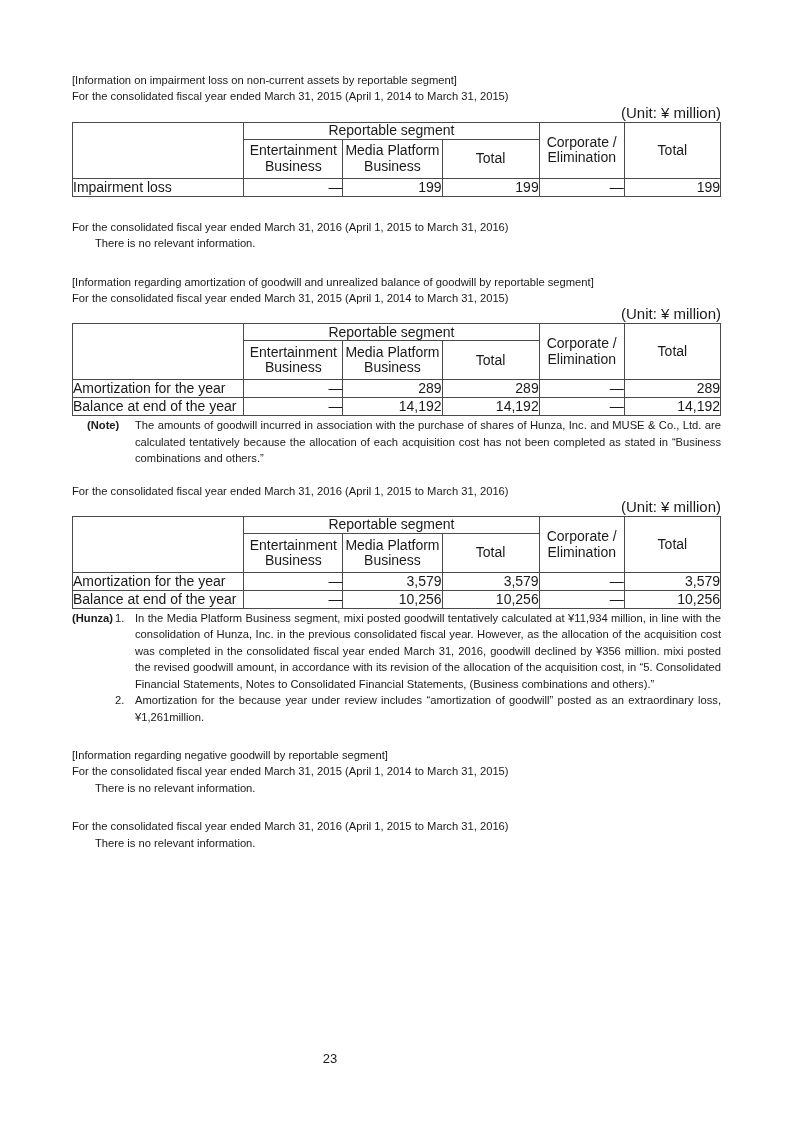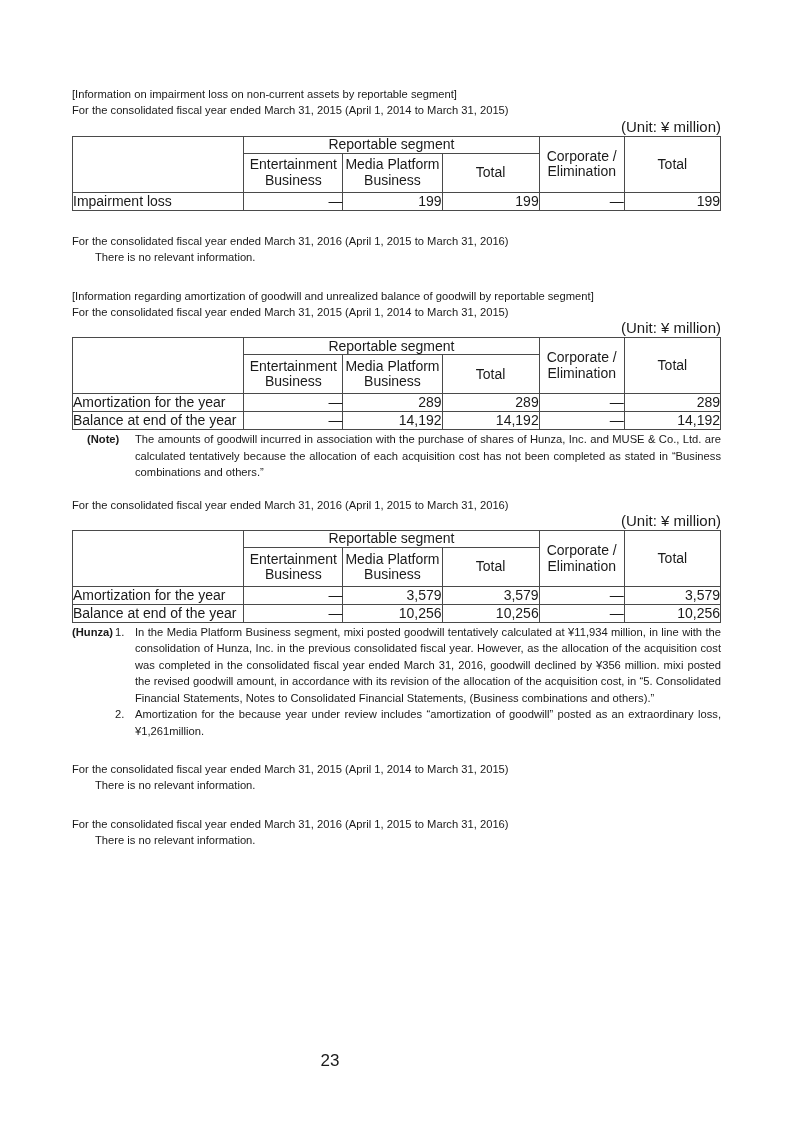--- a/index.html
+++ b/index.html
@@ -17,21 +17,21 @@
     width: 800px;
     height: 1131px;
     margin: 0 auto;
     background: #ffffff;
     overflow: hidden;
     box-sizing: border-box;
   }
   .content {
     position: absolute;
     left: 72px;
-    top: 86px;
+    top: 72px;
     width: 649px;
   }
 
   .line {
     font-size: 11.2px;
     line-height: 16.4px;
     white-space: nowrap;
   }
   .indent {
     padding-left: 23px;
@@ -130,21 +130,21 @@
     flex: 0 0 auto;
     width: 43px;
   }
 
   .pagenum {
     position: absolute;
     left: 0;
     top: 1051px;
     width: 660px;
     text-align: center;
-    font-size: 17px;
+    font-size: 13px;
   }
 </style>
 </head>
 <body>
 
 <div class="page">
   <div class="content">
 
     <div class="line">[Information on impairment loss on non-current assets by reportable segment]</div>
     <div class="line">For the consolidated fiscal year ended March 31, 2015 (April 1, 2014 to March 31, 2015)</div>
@@ -320,20 +320,21 @@
     </div>
 
     <div class="note-sub">
       <div class="spacer"></div>
       <div class="note-num">2.</div>
       <div class="note-body">Amortization for the because year under review includes “amortization of goodwill” posted as an extraordinary loss, ¥1,261million.</div>
     </div>
 
     <div class="gap-lg"></div>
 
+    <div class="line">[Information regarding negative goodwill by reportable segment]</div>
     <div class="line">For the consolidated fiscal year ended March 31, 2015 (April 1, 2014 to March 31, 2015)</div>
     <div class="line indent">There is no relevant information.</div>
 
     <div class="gap-lg"></div>
 
     <div class="line">For the consolidated fiscal year ended March 31, 2016 (April 1, 2015 to March 31, 2016)</div>
     <div class="line indent">There is no relevant information.</div>
 
   </div>
 

